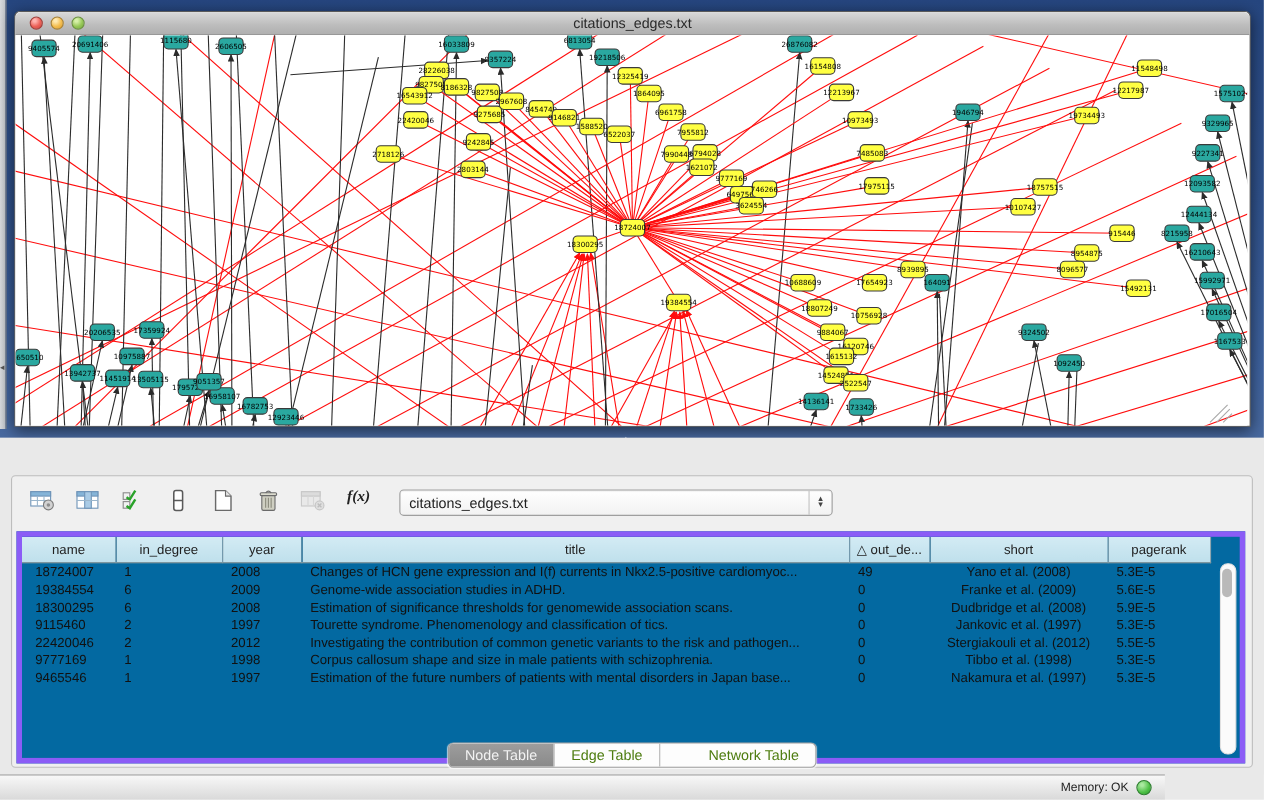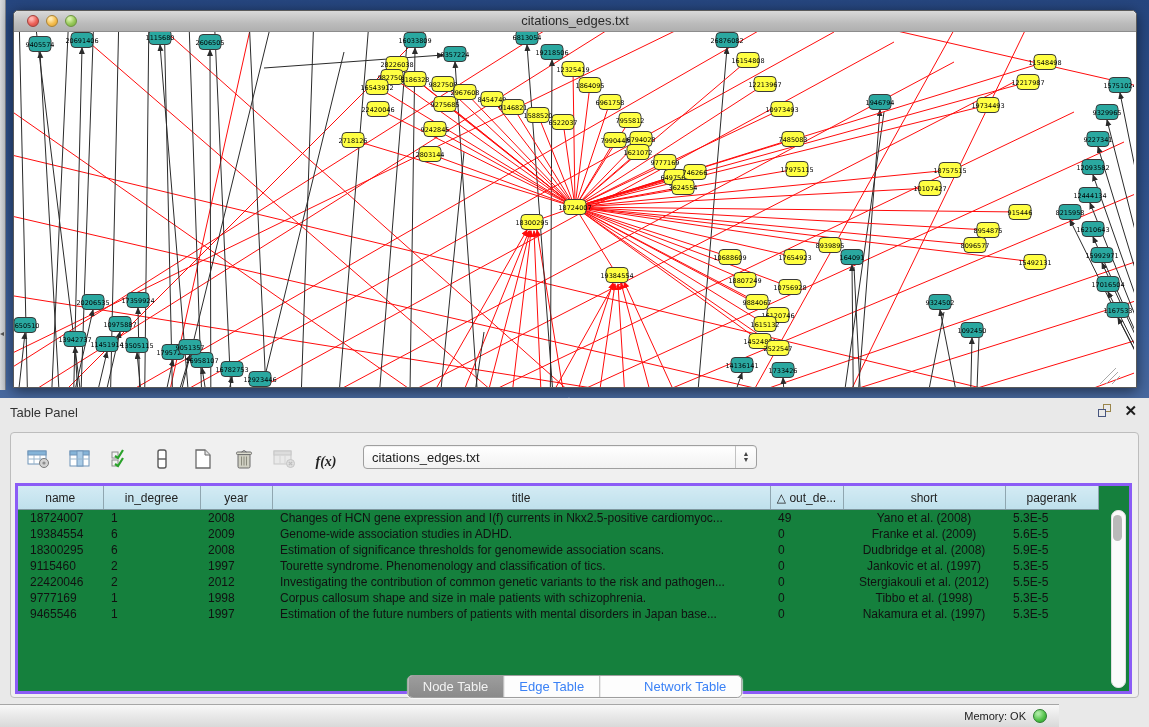--- a/index.html
+++ b/index.html
@@ -35,48 +35,48 @@
   .panel-titlebar .ptitle{position:absolute;left:10px;top:7px;font-size:13px;color:#333;}
   .panel-actions{position:absolute;right:12px;top:6px;display:flex;gap:12px;align-items:center;}
   .float-icon{position:relative;width:14px;height:14px;display:inline-block;}
   .float-icon .back{position:absolute;left:5px;top:0;width:8px;height:8px;border:1.5px solid #9a854a;box-sizing:border-box;}
   .float-icon .front{position:absolute;left:0;top:5px;width:8px;height:8px;border:1.5px solid #47557e;background:#e9e9e9;box-sizing:border-box;}
   .close-icon{font-size:15px;font-weight:bold;color:#1c1c1c;line-height:14px;cursor:default;}
   .inner-panel{position:absolute;left:10px;top:34px;width:1127px;height:264px;
     background:#f0f0f0;border:1px solid #bdbdbd;border-radius:4px;}
   
   .toolbar{position:absolute;left:14px;top:8px;height:32px;display:flex;align-items:center;gap:13px;}
-  .tool-btn{width:28px;height:26px;display:flex;align-items:flex-end;justify-content:center;}
+  .tool-btn{width:28px;height:26px;display:flex;align-items:flex-start;justify-content:center;}
   .fx-label{font-family:"Liberation Serif",serif;font-style:italic;font-weight:bold;font-size:14px;color:#222;}
   .combo{margin-left:10px;width:392px;height:22px;background:linear-gradient(#ffffff,#f2f2f2);
     border:1px solid #9f9f9f;border-radius:4px;display:flex;align-items:center;position:relative;
     box-shadow:inset 0 1px 1px rgba(0,0,0,.06);}
   .combo .val{flex:1;font-size:13px;color:#222;padding-left:8px;}
   .combo .stepper{width:20px;height:100%;border-left:1px solid #c2c2c2;display:flex;flex-direction:column;
     align-items:center;justify-content:center;color:#444;}
   .combo .stepper span{font-size:7px;line-height:6px;}
   
-  .table-wrap{position:absolute;left:4px;top:50px;width:1117px;height:211px;background:#15803d;
-    border:3px solid #8b5cf6;box-sizing:border-box;overflow:hidden;}
+  .table-wrap{position:absolute;left:4px;top:50px;width:1117px;height:211px;background:#0369a1;
+    border:5px solid #8b5cf6;box-sizing:border-box;overflow:hidden;}
   table.datatable{border-collapse:collapse;table-layout:fixed;font-size:12px;color:#111;}
   table.datatable th{height:21px;background:linear-gradient(#d3ebf4,#bfe0ec);
     border-right:1px solid #8fa6b0;border-bottom:1px solid #7f979f;font-weight:normal;
     font-size:12px;color:#222;text-align:center;overflow:hidden;white-space:nowrap;}
   table.datatable td{height:16px;padding:0 0 0 8px;border:none;overflow:hidden;white-space:nowrap;
     text-overflow:clip;}
   table.datatable td.c-name{padding-left:12px;}
   table.datatable td.c-short{text-align:center;padding-left:0;}
   .vscroll{position:absolute;right:3px;top:24px;bottom:3px;width:13px;background:#fbfbfb;
     border:1px solid #e0e0e0;border-radius:7px;}
   .vscroll .thumb{position:absolute;left:1px;top:4px;width:9px;height:26px;background:#b9b9b9;border-radius:5px;}
   
   .tabs{position:absolute;left:50%;top:242px;transform:translateX(-50%);display:flex;height:21px;
     border:1px solid #9e9e9e;border-radius:5px;overflow:hidden;background:#fdfdfd;
     box-shadow:0 1px 1px rgba(255,255,255,.7), inset 0 0 1px rgba(0,0,0,.1);}
-  .tab{padding:0 15px;font-size:13px;line-height:21px;color:#3b82f6;border-right:1px solid #b5b5b5;}
+  .tab{padding:0 15px;font-size:13px;line-height:21px;color:#4d7c0f;border-right:1px solid #b5b5b5;}
   .tab:last-child{border-right:none;padding-left:44px;}
   .tab.selected{background:linear-gradient(#9d9d9d,#8a8a8a);color:#f2f2f2;}
   
   .split-hint{position:absolute;left:565px;top:396px;color:#cfd6e2;font-size:8px;line-height:8px;}
   
   .status-bar{position:absolute;left:0;top:704px;width:1059px;height:23px;
     background:linear-gradient(#f8f8f8,#d9d9d9);border-top:1px solid #a6a6a6;box-sizing:border-box;}
   .status-right{position:absolute;right:12px;top:4px;display:flex;align-items:center;gap:7px;}
   .status-right .mem{font-size:11px;color:#222;}
   .mem-dot{width:12px;height:12px;border-radius:50%;
@@ -622,30 +622,20 @@
             <text x="176" y="317.5" text-anchor="middle" font-size="6.5" fill="#000">9051357</text>
           </g>
         </svg>
     </div>
   </div>
 </div>
 
 <span class="split-hint">▲</span>
 
 <div class="table-panel">
-  <div class="panel-titlebar">
-    <span class="ptitle">Table Panel</span>
-    <span class="panel-actions">
-      <span class="float-icon">
-          <span class="back"></span>
-          <span class="front"></span>
-        </span>
-      <span class="close-icon">✕</span>
-    </span>
-  </div>
 
   <div class="inner-panel">
     <div class="toolbar">
       <span class="tool-btn">
         <svg width="24" height="22">
             <rect x="1" y="3" width="18" height="13" fill="#fff" stroke="#6f94b8"></rect>
             <rect x="1" y="3" width="18" height="4" fill="#85b4d8" stroke="#6f94b8"></rect>
             <line x1="7" y1="7" x2="7" y2="16" stroke="#9bb6cc"></line>
             <line x1="13" y1="7" x2="13" y2="16" stroke="#9bb6cc"></line>
             <line x1="1" y1="11" x2="19" y2="11" stroke="#9bb6cc"></line>

